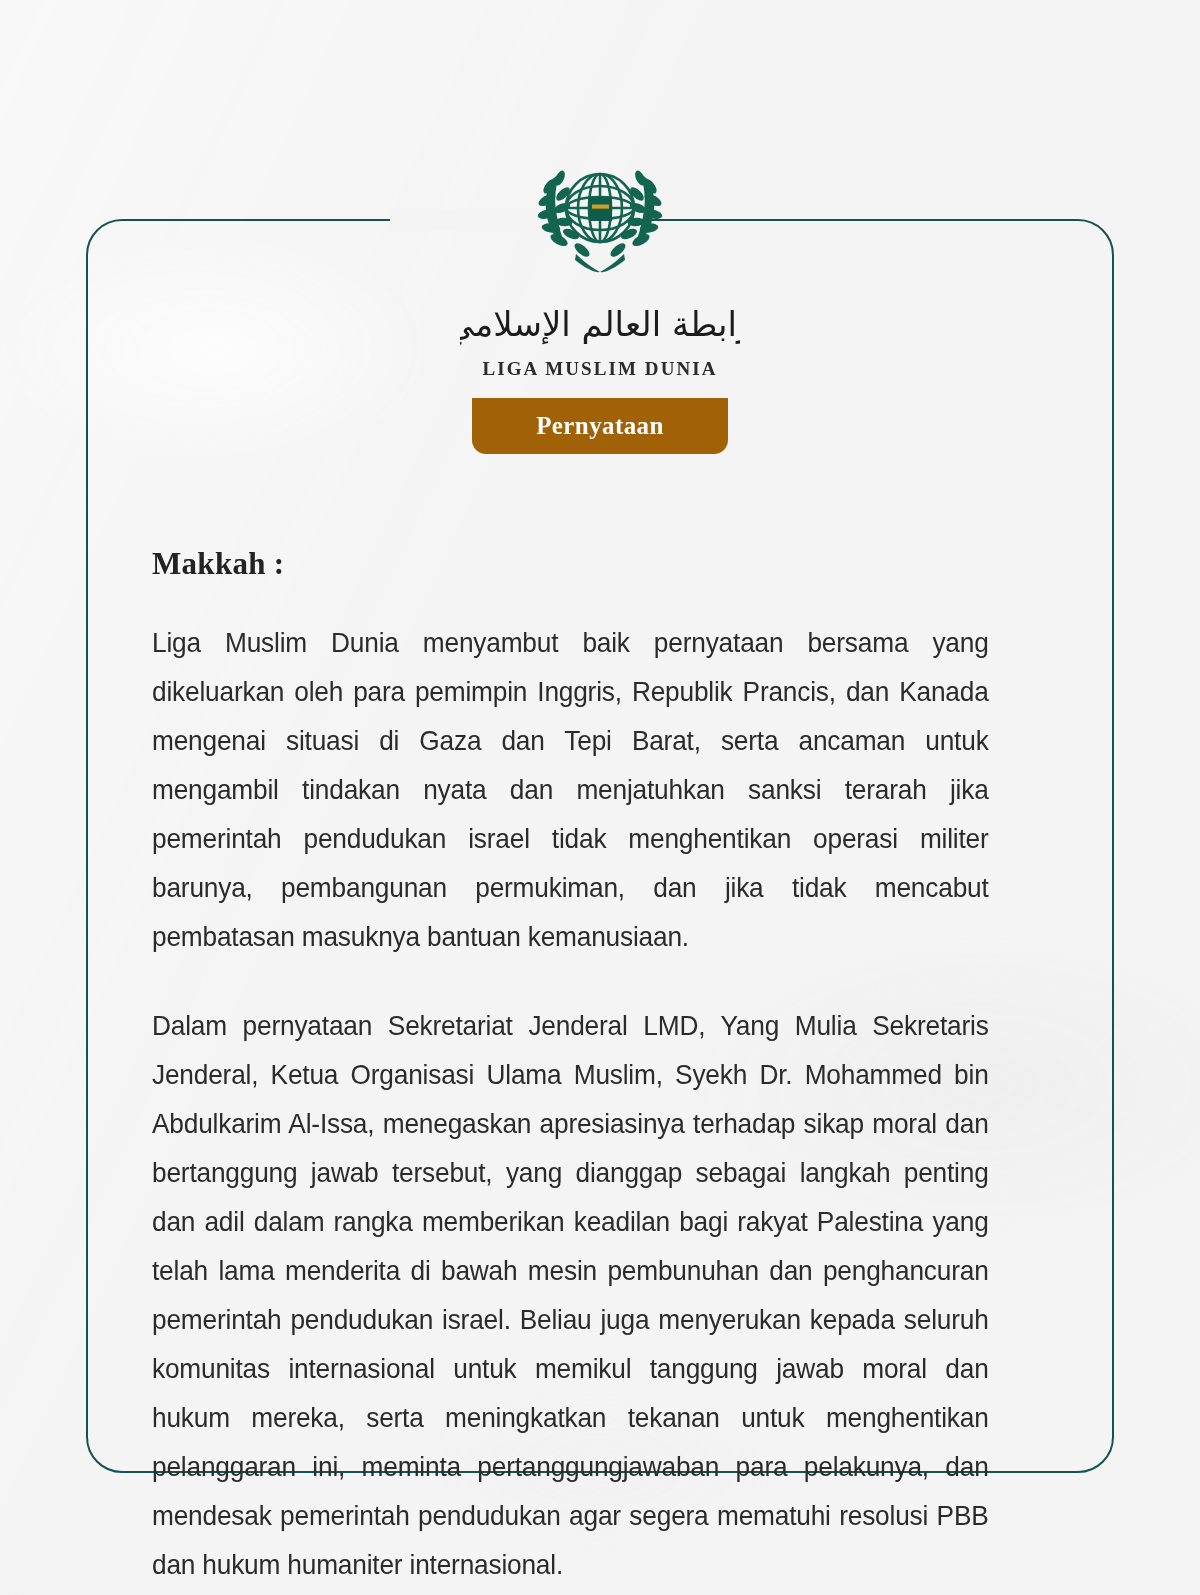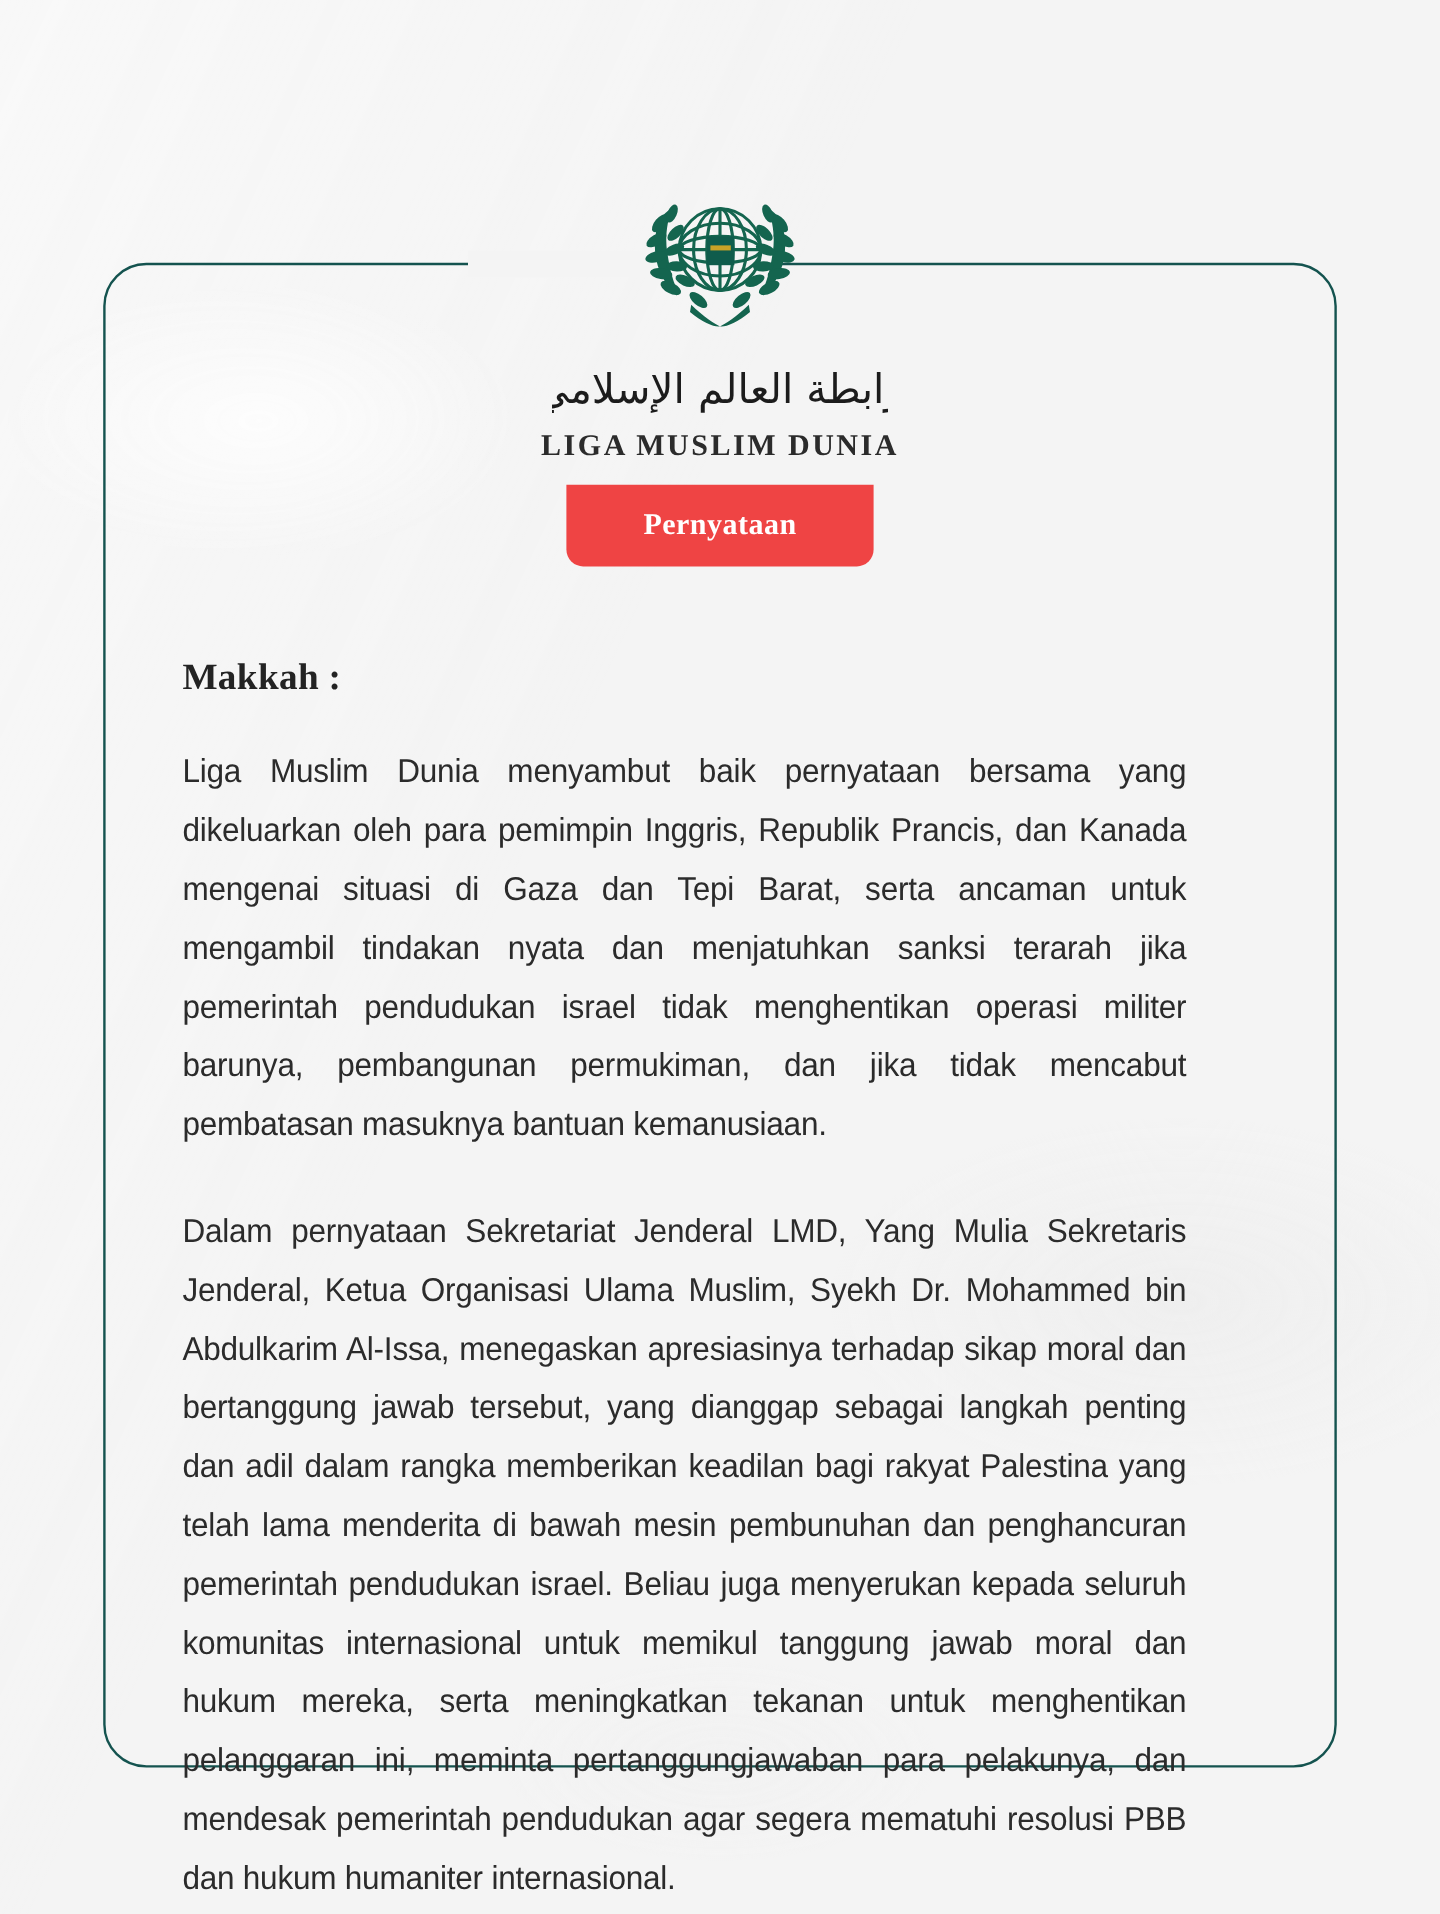--- a/index.html
+++ b/index.html
@@ -78,30 +78,30 @@
     margin-top: 6px;
     width: 280px;
     height: 68px;
     display: block;
   }
 
   .org-name {
     margin-top: 2px;
     font-family: "Liberation Serif", serif;
     font-weight: bold;
-    font-size: 25px;
+    font-size: 19px;
     letter-spacing: 2.1px;
     color: #2b2b2b;
   }
 
   .badge {
     margin-top: 18px;
     min-width: 256px;
-    height: 68px;
-    background: #ef4444;
+    height: 56px;
+    background: #a16207;
     border-radius: 0 0 14px 14px;
     display: flex;
     align-items: center;
     justify-content: center;
     color: #ffffff;
     font-family: "Liberation Serif", serif;
     font-weight: bold;
     font-size: 25px;
     letter-spacing: .4px;
     padding: 0 34px;

